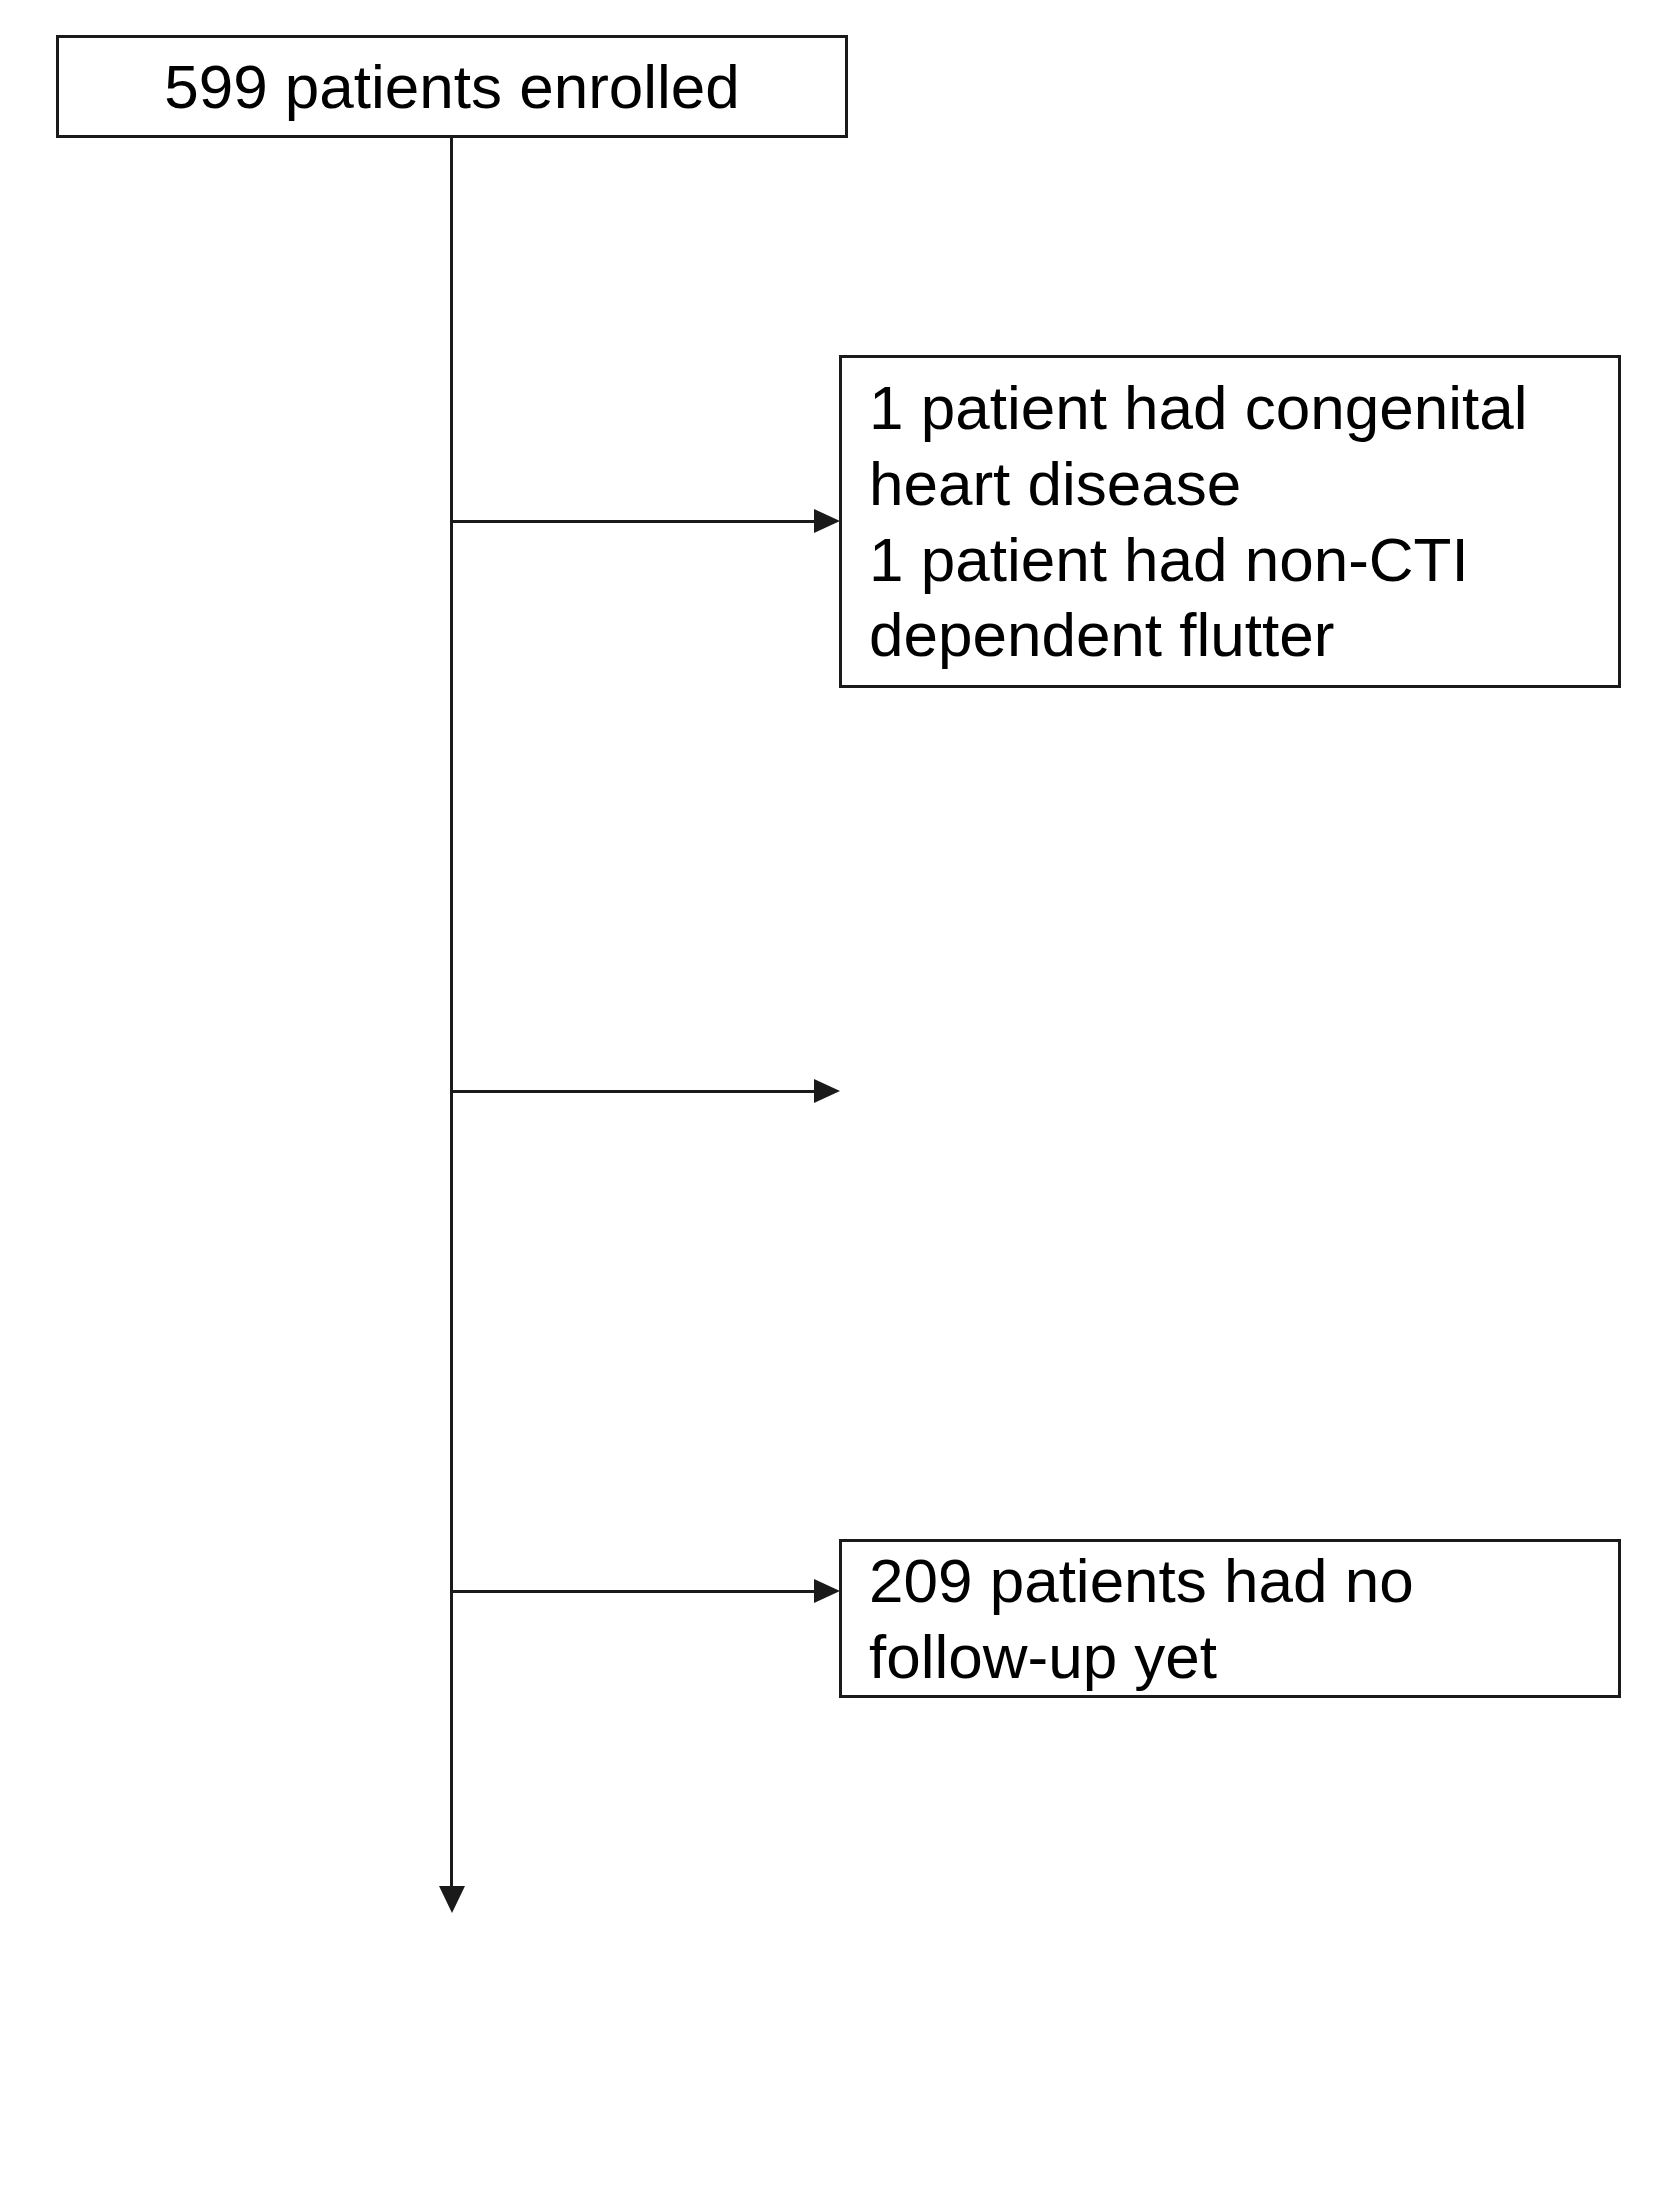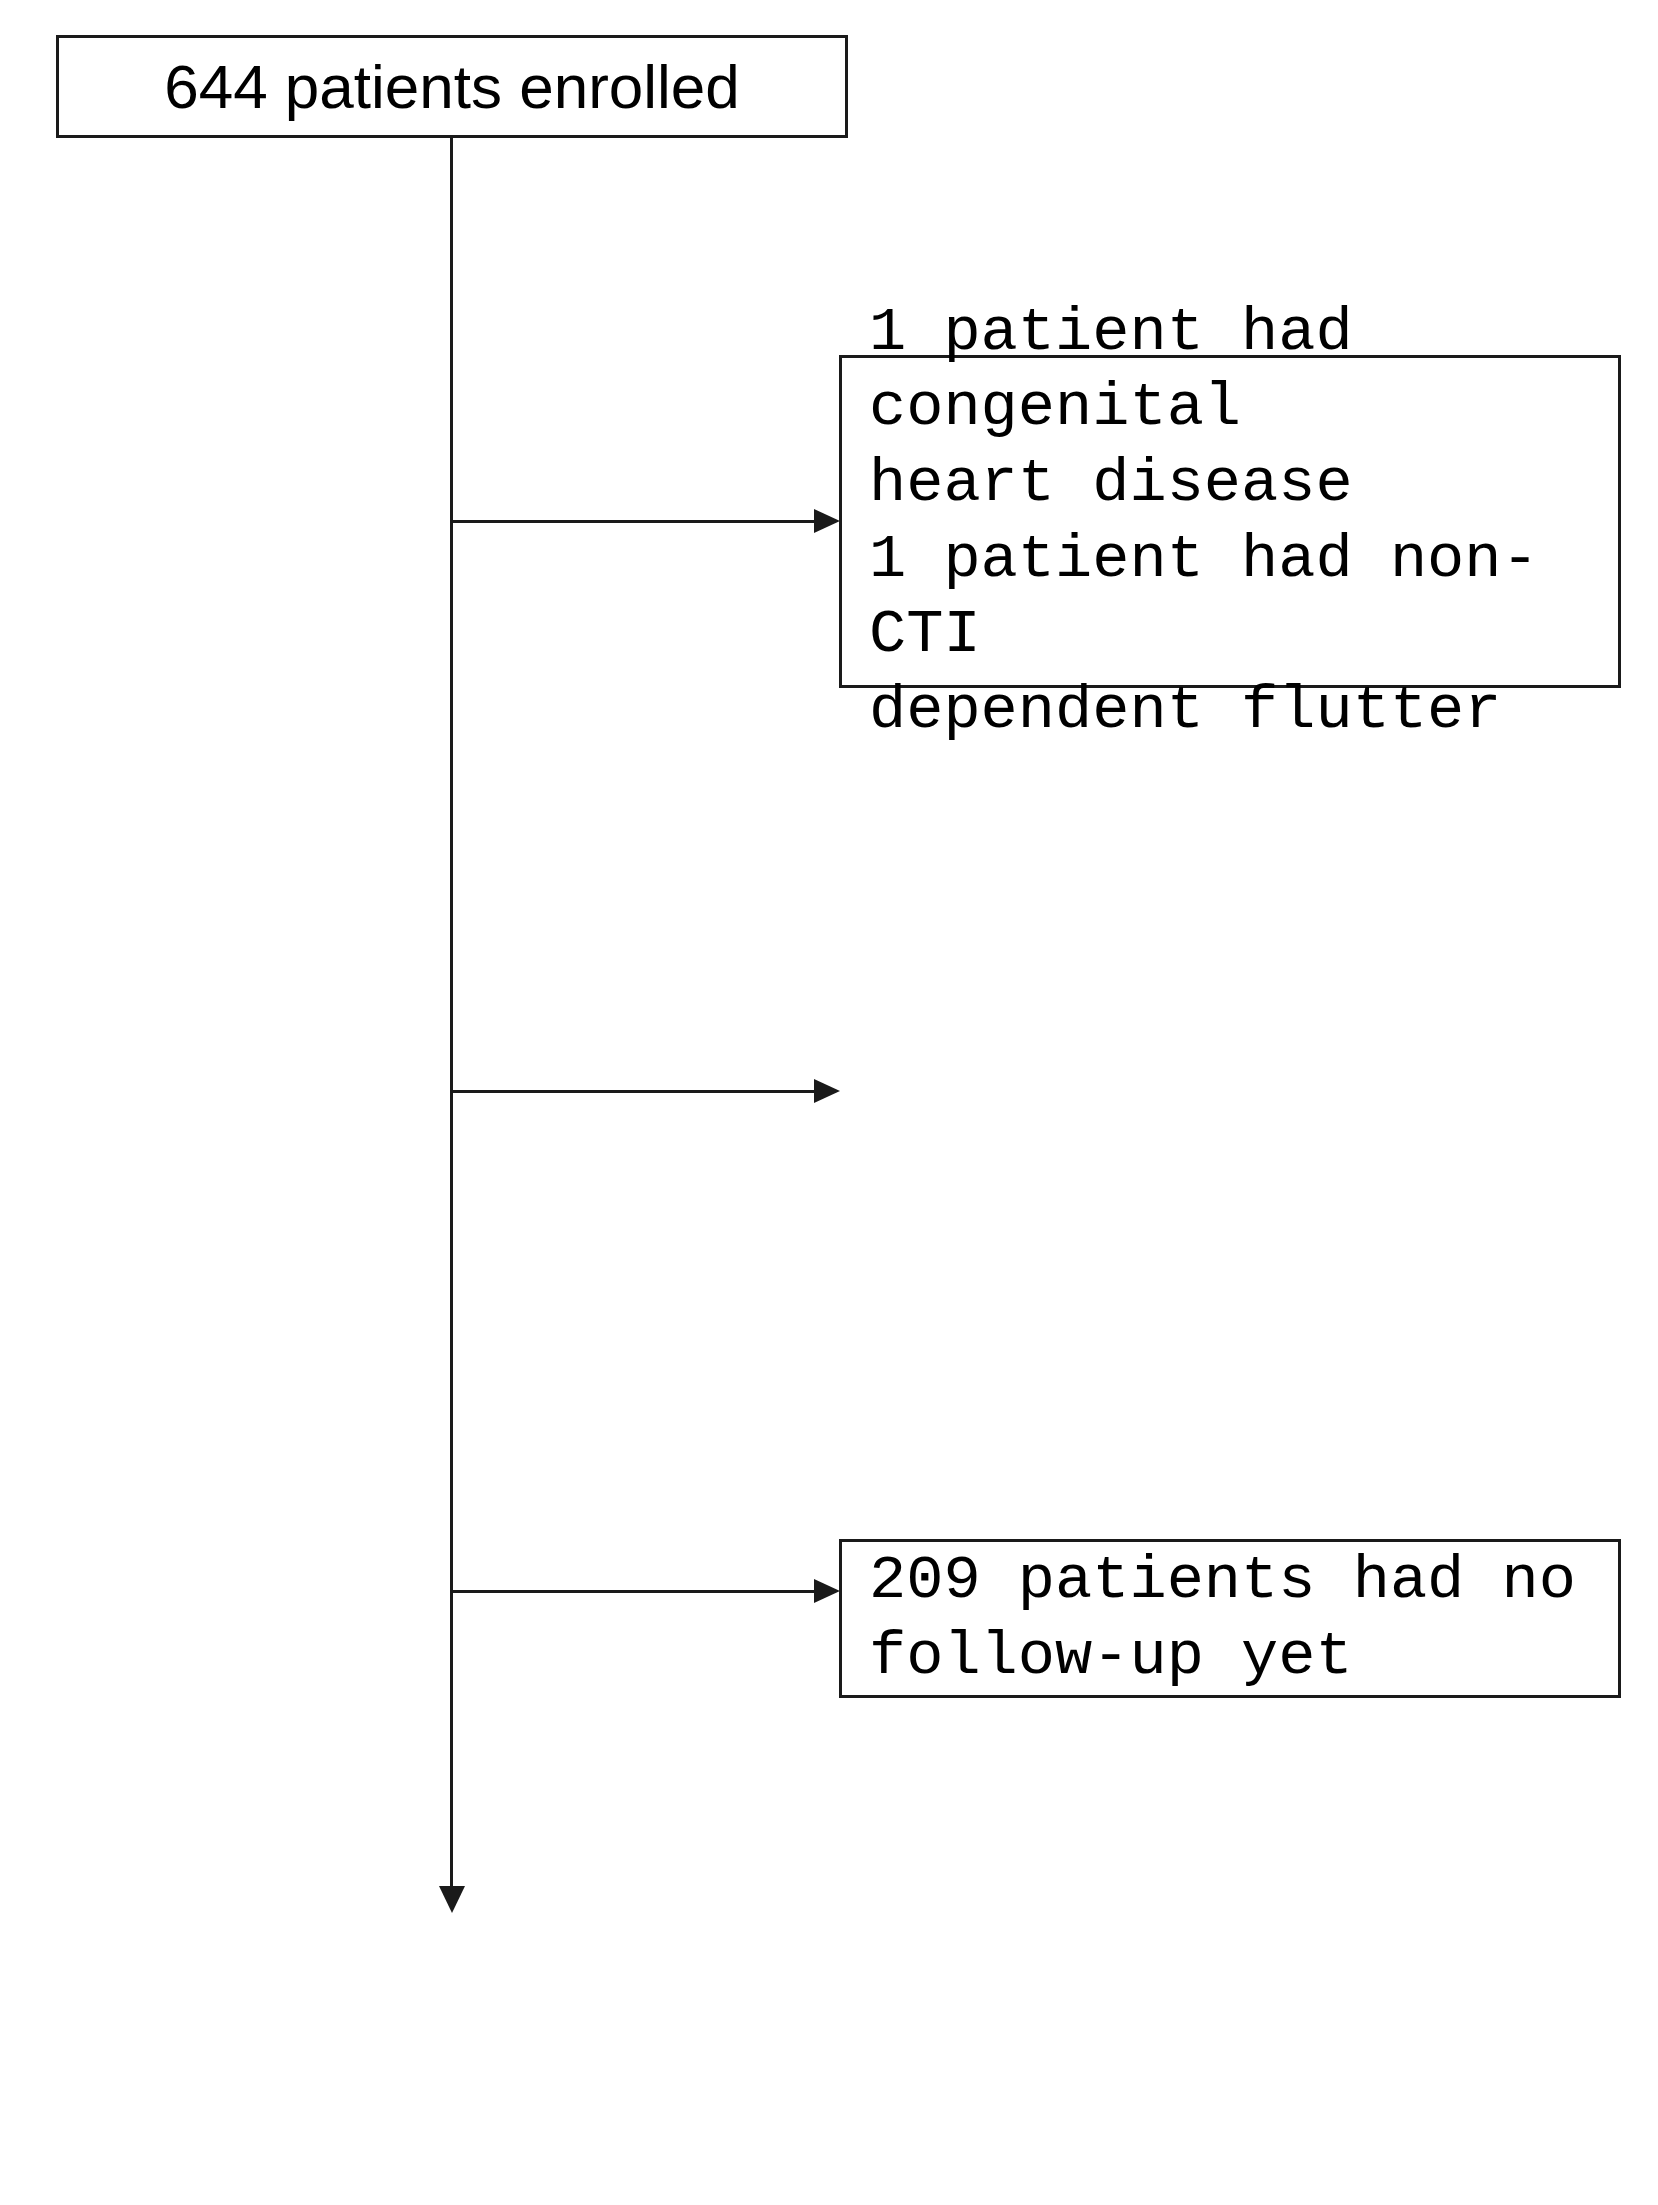--- a/index.html
+++ b/index.html
@@ -21,21 +21,21 @@
     box-sizing:border-box;
     border:3.9px solid var(--ink);
     background:var(--bg);
     display:flex;
     align-items:center;
     font-size:62px;
     line-height:1.22;
     white-space:pre-line;
   }
   .node.centered{justify-content:center;text-align:center;}
-  .node.left{justify-content:flex-start;text-align:left;padding-left:27px;padding-right:18px;font-family:Liberation Mono, monospace;}
+  .node.left{justify-content:flex-start;text-align:left;padding-left:27px;padding-right:18px;}
 
   
   .node.top-box{left:56px;top:35px;width:792px;height:103px;}
   
   .node.side-box-1{left:839px;top:355px;width:782px;height:333px;}
   
   .node.side-box-2{left:839px;top:1012px;width:782px;height:159px;}
   
   .node.side-box-3{left:839px;top:1511px;width:782px;height:159px;margin-top:28px;}
   
@@ -67,21 +67,21 @@
     border-top:27px solid var(--ink);
     left:439px;top:1886px;
   }
 </style>
 </head>
 <body>
 
 <div class="canvas">
 
   <div class="node top-box centered">
-    <span>644 patients enrolled</span>
+    <span>599 patients enrolled</span>
   </div>
 
   <div class="line vline-main"></div>
   <div class="arrow-down"></div>
 
   <div class="line hline hline-1"></div>
   <div class="arrow-right arrow-right-1"></div>
   <div class="node side-box-1 left">
     <span>1 patient had congenital
 heart disease

